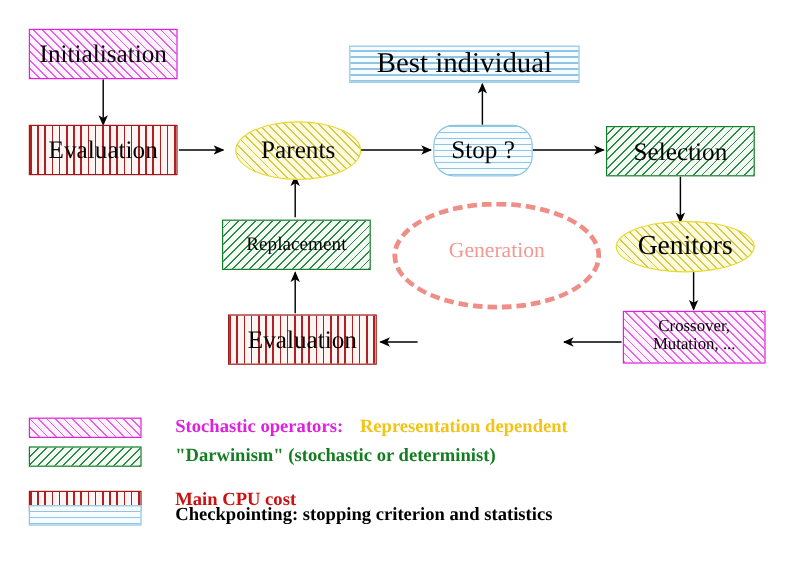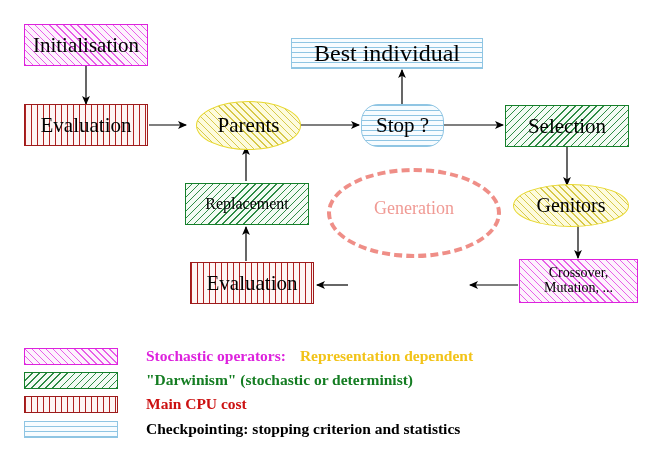--- a/index.html
+++ b/index.html
@@ -148,21 +148,21 @@
   </div>
 
   <div class="node pat-blue rounded" style="left:361px;top:104px;width:83px;height:43px;font-size:21px;border-radius:17px;">
     <span>Stop ?</span>
   </div>
 
   <div class="node pat-green" style="left:505px;top:105px;width:124px;height:42px;font-size:21px;">
     <span>Selection</span>
   </div>
 
-  <div class="node pat-yellow ellipse" style="left:513px;top:184px;width:116px;height:43px;font-size:20px;">
+  <div class="node pat-yellow ellipse" style="left:513px;top:184px;width:116px;height:43px;font-size:23px;">
     <span>Genitors</span>
   </div>
 
   <div class="node pat-magenta" style="left:519px;top:259px;width:119px;height:44px;font-size:14px;flex-direction:column;justify-content:center;">
     <span>Crossover,</span>
     <span>Mutation, ...</span>
   </div>
 
 
   <div class="node pat-red" style="left:190px;top:262px;width:124px;height:42px;font-size:21px;">
@@ -183,21 +183,21 @@
       <div class="legend-swatch pat-magenta"></div>
       <div class="legend-text lt-magenta">Stochastic operators:</div>
       <div class="legend-text lt-gold" style="margin-left:14px;">Representation dependent</div>
     </div>
 
     <div class="legend-row" style="left:24px;top:371px;">
       <div class="legend-swatch pat-green"></div>
       <div class="legend-text lt-green">"Darwinism" (stochastic or determinist)</div>
     </div>
 
-    <div class="legend-row" style="left:24px;top:395px;">
+    <div class="legend-row" style="left:24px;top:408px;">
       <div class="legend-swatch pat-red"></div>
       <div class="legend-text lt-red">Main CPU cost</div>
     </div>
 
     <div class="legend-row" style="left:24px;top:420px;">
       <div class="legend-swatch pat-blue"></div>
       <div class="legend-text lt-blue">Checkpointing: stopping criterion and statistics</div>
     </div>
 
   </div>

